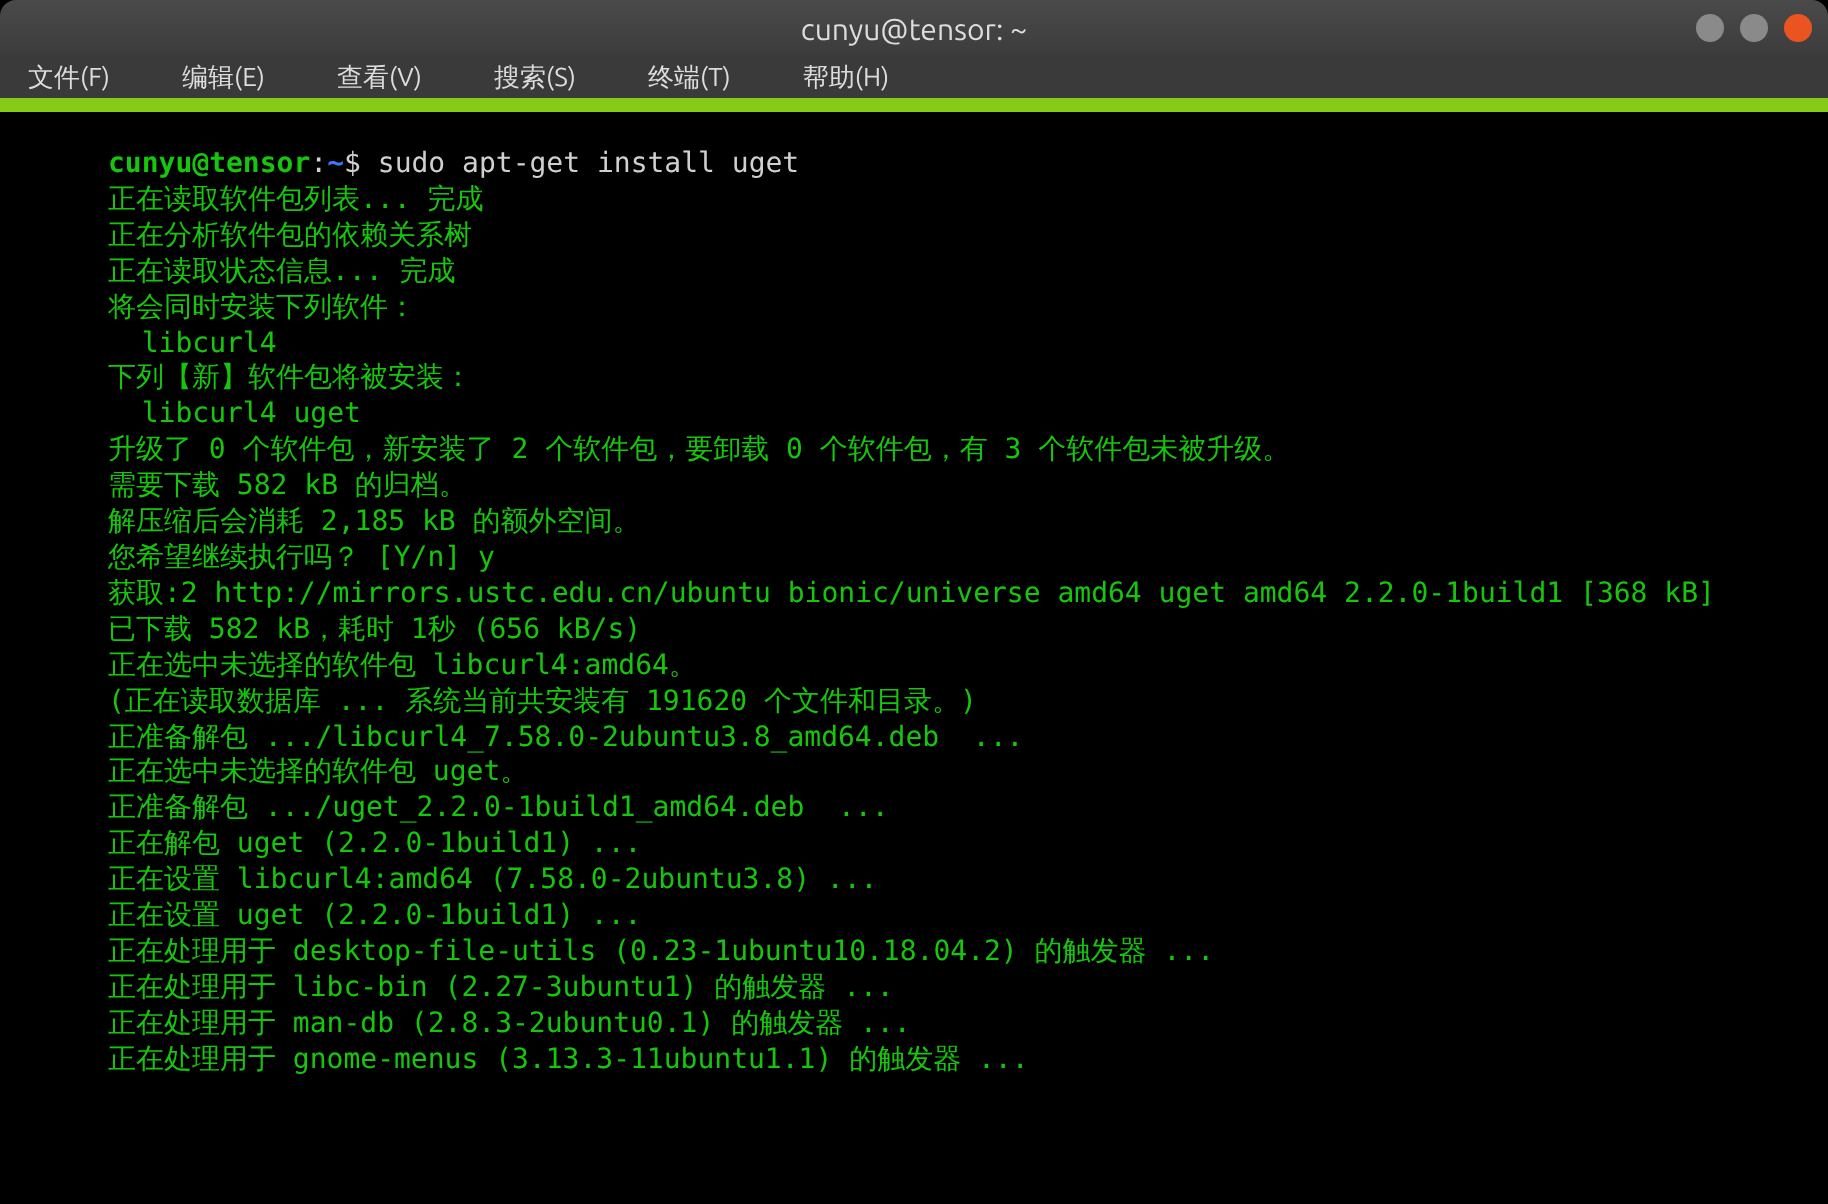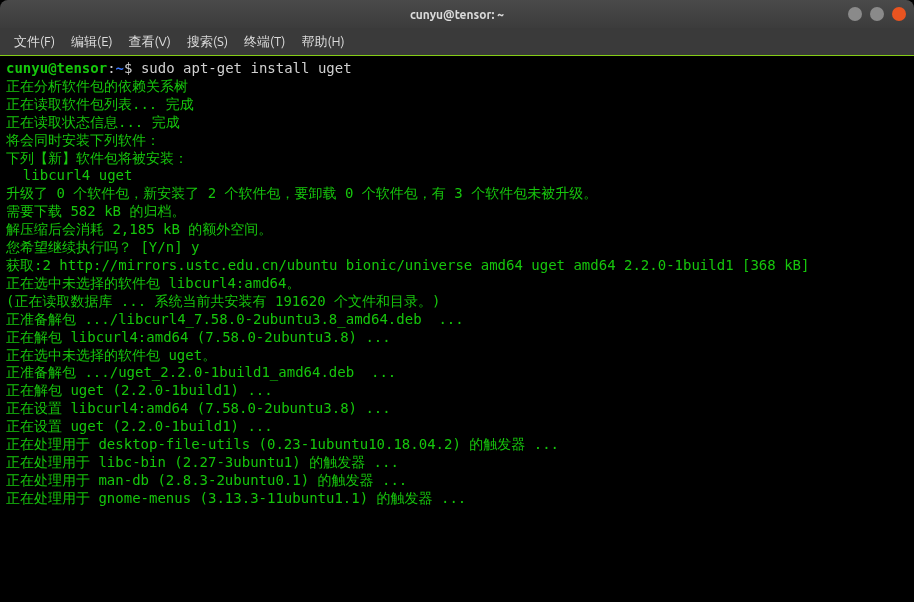--- a/index.html
+++ b/index.html
@@ -17,22 +17,22 @@
   display: flex;
   align-items: center;
   justify-content: center;
   position: relative;
   border-top-left-radius: 8px;
   border-top-right-radius: 8px;
 }
 .titlebar-title {
   color: #dcdcdc;
   font-family: "Ubuntu", sans-serif;
-  font-size: 12px;
-  font-weight: bold;
+  font-size: 15px;
+  font-weight: normal;
 }
 .window-controls {
   position: absolute;
   right: 8px;
   display: flex;
   gap: 8px;
 }
 .wc {
   width: 14px;
   height: 14px;
@@ -40,35 +40,36 @@
 }
 .wc-min { background: #8a8a8a; }
 .wc-max { background: #8a8a8a; }
 .wc-close { background: #e95420; }
 .menubar {
   height: 28px;
   background: #3a3a3a;
   display: flex;
   align-items: center;
   padding: 0 6px;
-  gap: 0;
-  border-bottom: 1px solid #84cc16;
+  gap: 20px;
+  border-bottom: 7px solid #84cc16;
 }
 .menu-item {
   color: #dcdcdc;
   font-family: "Ubuntu", sans-serif;
   font-size: 13px;
   padding: 2px 8px;
   cursor: pointer;
 }
 .terminal {
-  padding: 4px 6px;
+  padding: 18px 6px;
   background: #000;
   height: calc(100% - 56px);
   overflow: hidden;
+  margin-left: 48px;
 }
 .line {
   color: #16c60c;
   white-space: pre;
   line-height: 1.28;
 }
 .prompt-user { color: #16c60c; font-weight: bold; }
 .prompt-sep { color: #d0d0d0; }
 .prompt-path { color: #3b78ff; font-weight: bold; }
 .prompt-dollar { color: #d0d0d0; }
@@ -91,35 +92,36 @@
   <span class="menu-item">编辑(E)</span>
   <span class="menu-item">查看(V)</span>
   <span class="menu-item">搜索(S)</span>
   <span class="menu-item">终端(T)</span>
   <span class="menu-item">帮助(H)</span>
 </div>
 
 <div class="terminal">
   <div class="line"><span class="prompt-user">cunyu@tensor</span><span class="prompt-sep">:</span><span class="prompt-path">~</span><span class="prompt-dollar">$ </span><span class="cmd">sudo apt-get install uget</span></div>
   <div id="output-lines">
+      <div class="line">正在读取软件包列表... 完成</div>
       <div class="line">正在分析软件包的依赖关系树       </div>
-      <div class="line">正在读取软件包列表... 完成</div>
       <div class="line">正在读取状态信息... 完成       </div>
       <div class="line">将会同时安装下列软件：</div>
+      <div class="line">  libcurl4</div>
       <div class="line">下列【新】软件包将被安装：</div>
       <div class="line">  libcurl4 uget</div>
       <div class="line">升级了 0 个软件包，新安装了 2 个软件包，要卸载 0 个软件包，有 3 个软件包未被升级。</div>
       <div class="line">需要下载 582 kB 的归档。</div>
       <div class="line">解压缩后会消耗 2,185 kB 的额外空间。</div>
       <div class="line">您希望继续执行吗？ [Y/n] y</div>
       <div class="line">获取:2 http://mirrors.ustc.edu.cn/ubuntu bionic/universe amd64 uget amd64 2.2.0-1build1 [368 kB]</div>
+      <div class="line">已下载 582 kB，耗时 1秒 (656 kB/s)</div>
       <div class="line">正在选中未选择的软件包 libcurl4:amd64。</div>
       <div class="line">(正在读取数据库 ... 系统当前共安装有 191620 个文件和目录。)</div>
       <div class="line">正准备解包 .../libcurl4_7.58.0-2ubuntu3.8_amd64.deb  ...</div>
-      <div class="line">正在解包 libcurl4:amd64 (7.58.0-2ubuntu3.8) ...</div>
       <div class="line">正在选中未选择的软件包 uget。</div>
       <div class="line">正准备解包 .../uget_2.2.0-1build1_amd64.deb  ...</div>
       <div class="line">正在解包 uget (2.2.0-1build1) ...</div>
       <div class="line">正在设置 libcurl4:amd64 (7.58.0-2ubuntu3.8) ...</div>
       <div class="line">正在设置 uget (2.2.0-1build1) ...</div>
       <div class="line">正在处理用于 desktop-file-utils (0.23-1ubuntu10.18.04.2) 的触发器 ...</div>
       <div class="line">正在处理用于 libc-bin (2.27-3ubuntu1) 的触发器 ...</div>
       <div class="line">正在处理用于 man-db (2.8.3-2ubuntu0.1) 的触发器 ...</div>
       <div class="line">正在处理用于 gnome-menus (3.13.3-11ubuntu1.1) 的触发器 ...</div>
     </div>

